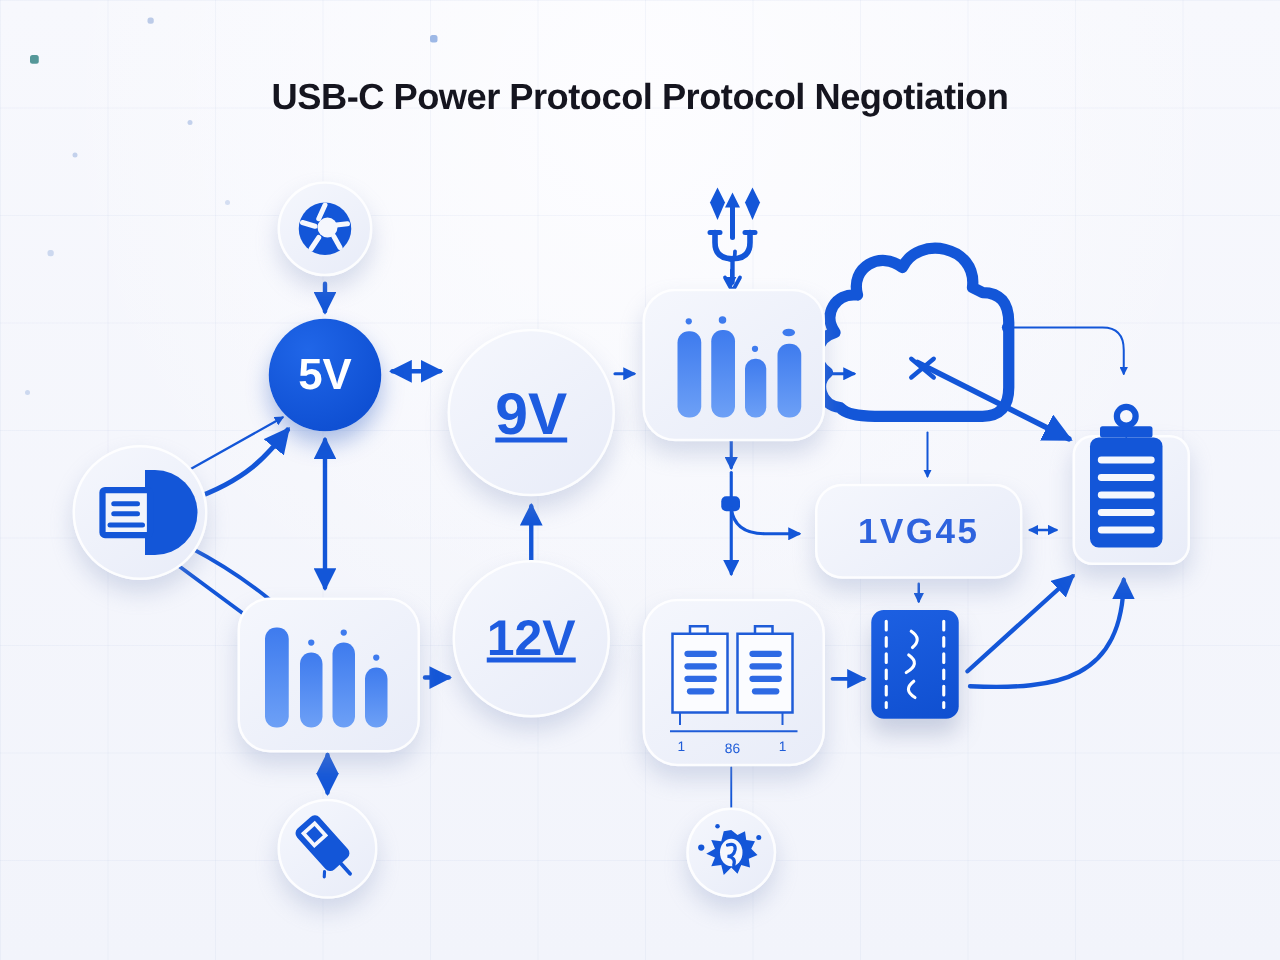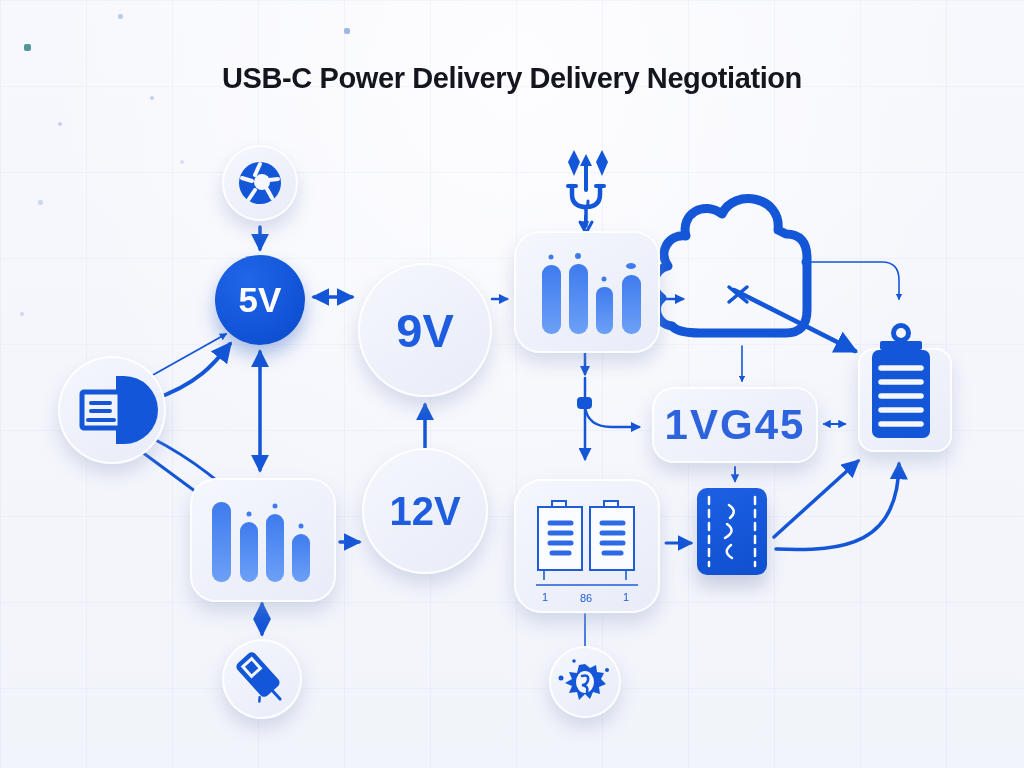--- a/index.html
+++ b/index.html
@@ -18,47 +18,47 @@
     font-size:29px;font-weight:800;letter-spacing:-0.4px;color:#15151f;
   }
   .node{position:absolute;box-sizing:border-box;}
   .light{
     background:linear-gradient(145deg,#f5f7fd 0%,#e8ecf8 100%);
     box-shadow:0 10px 18px rgba(140,155,195,0.32), inset 0 0 0 2px rgba(255,255,255,0.85);
   }
   .circle{border-radius:50%;}
   .rbox{border-radius:26px;}
   .v-label{display:flex;align-items:center;justify-content:center;height:100%;font-weight:700;}
-  .blue-text{color:#1e5ce0;}
+  .blue-text{color:#1e5ce0;text-decoration:underline;}
   #node-5v{background:radial-gradient(circle at 35% 28%,#2066e8 0%,#0f50d3 75%);box-shadow:0 10px 18px rgba(30,80,190,0.35);}
   #node-5v .v-label{color:#ffffff;font-size:35px;font-weight:600;}
   #node-9v .v-label{font-size:47px;}
   #node-12v .v-label{font-size:40px;}
   #node-code{border-radius:22px;}
-  #node-code .v-label{font-size:42px;letter-spacing:2px;color:#2e63de;}
+  #node-code .v-label{font-size:28px;letter-spacing:2px;color:#2e63de;}
   #node-port{background:linear-gradient(160deg,#1d60e2,#0f4fd0);border-radius:10px;box-shadow:0 10px 16px rgba(30,80,190,0.35);}
   svg{display:block;}
   .abs{position:absolute;}
   .speck{position:absolute;border-radius:2px;}
 </style>
 </head>
 <body>
 
 <div class="stage">
 
   <div class="speck" style="left:118px;top:14px;width:5px;height:5px;background:#bccbe8;"></div>
   <div class="speck" style="left:344px;top:28px;width:6px;height:6px;background:#9db8e6;"></div>
   <div class="speck" style="left:24px;top:44px;width:7px;height:7px;background:#0f6d6d;opacity:.7;"></div>
   <div class="speck" style="left:150px;top:96px;width:4px;height:4px;background:#c3d1ec;"></div>
   <div class="speck" style="left:58px;top:122px;width:4px;height:4px;background:#c3d1ec;"></div>
   <div class="speck" style="left:38px;top:200px;width:5px;height:5px;background:#ccd8ef;"></div>
   <div class="speck" style="left:20px;top:312px;width:4px;height:4px;background:#ccd8ef;"></div>
   <div class="speck" style="left:180px;top:160px;width:4px;height:4px;background:#d4def2;"></div>
 
-  <div class="title">USB-C Power Delivery Delivery Negotiation</div>
+  <div class="title">USB-C Power Protocol Protocol Negotiation</div>
 
   <svg class="abs" width="1024" height="768" viewBox="0 0 1024 768" style="left:0;top:0;pointer-events:none;">
     <defs>
       <marker id="ah" viewBox="0 0 10 10" refX="8.5" refY="5" markerWidth="5.2" markerHeight="5.2" orient="auto-start-reverse">
         <path d="M0,0 L10,5 L0,10 z" fill="#1356d8"></path>
       </marker>
       <marker id="ahs" viewBox="0 0 10 10" refX="8" refY="5" markerWidth="4.2" markerHeight="4.2" orient="auto-start-reverse">
         <path d="M0,0 L10,5 L0,10 z" fill="#1356d8"></path>
       </marker>
     </defs>

